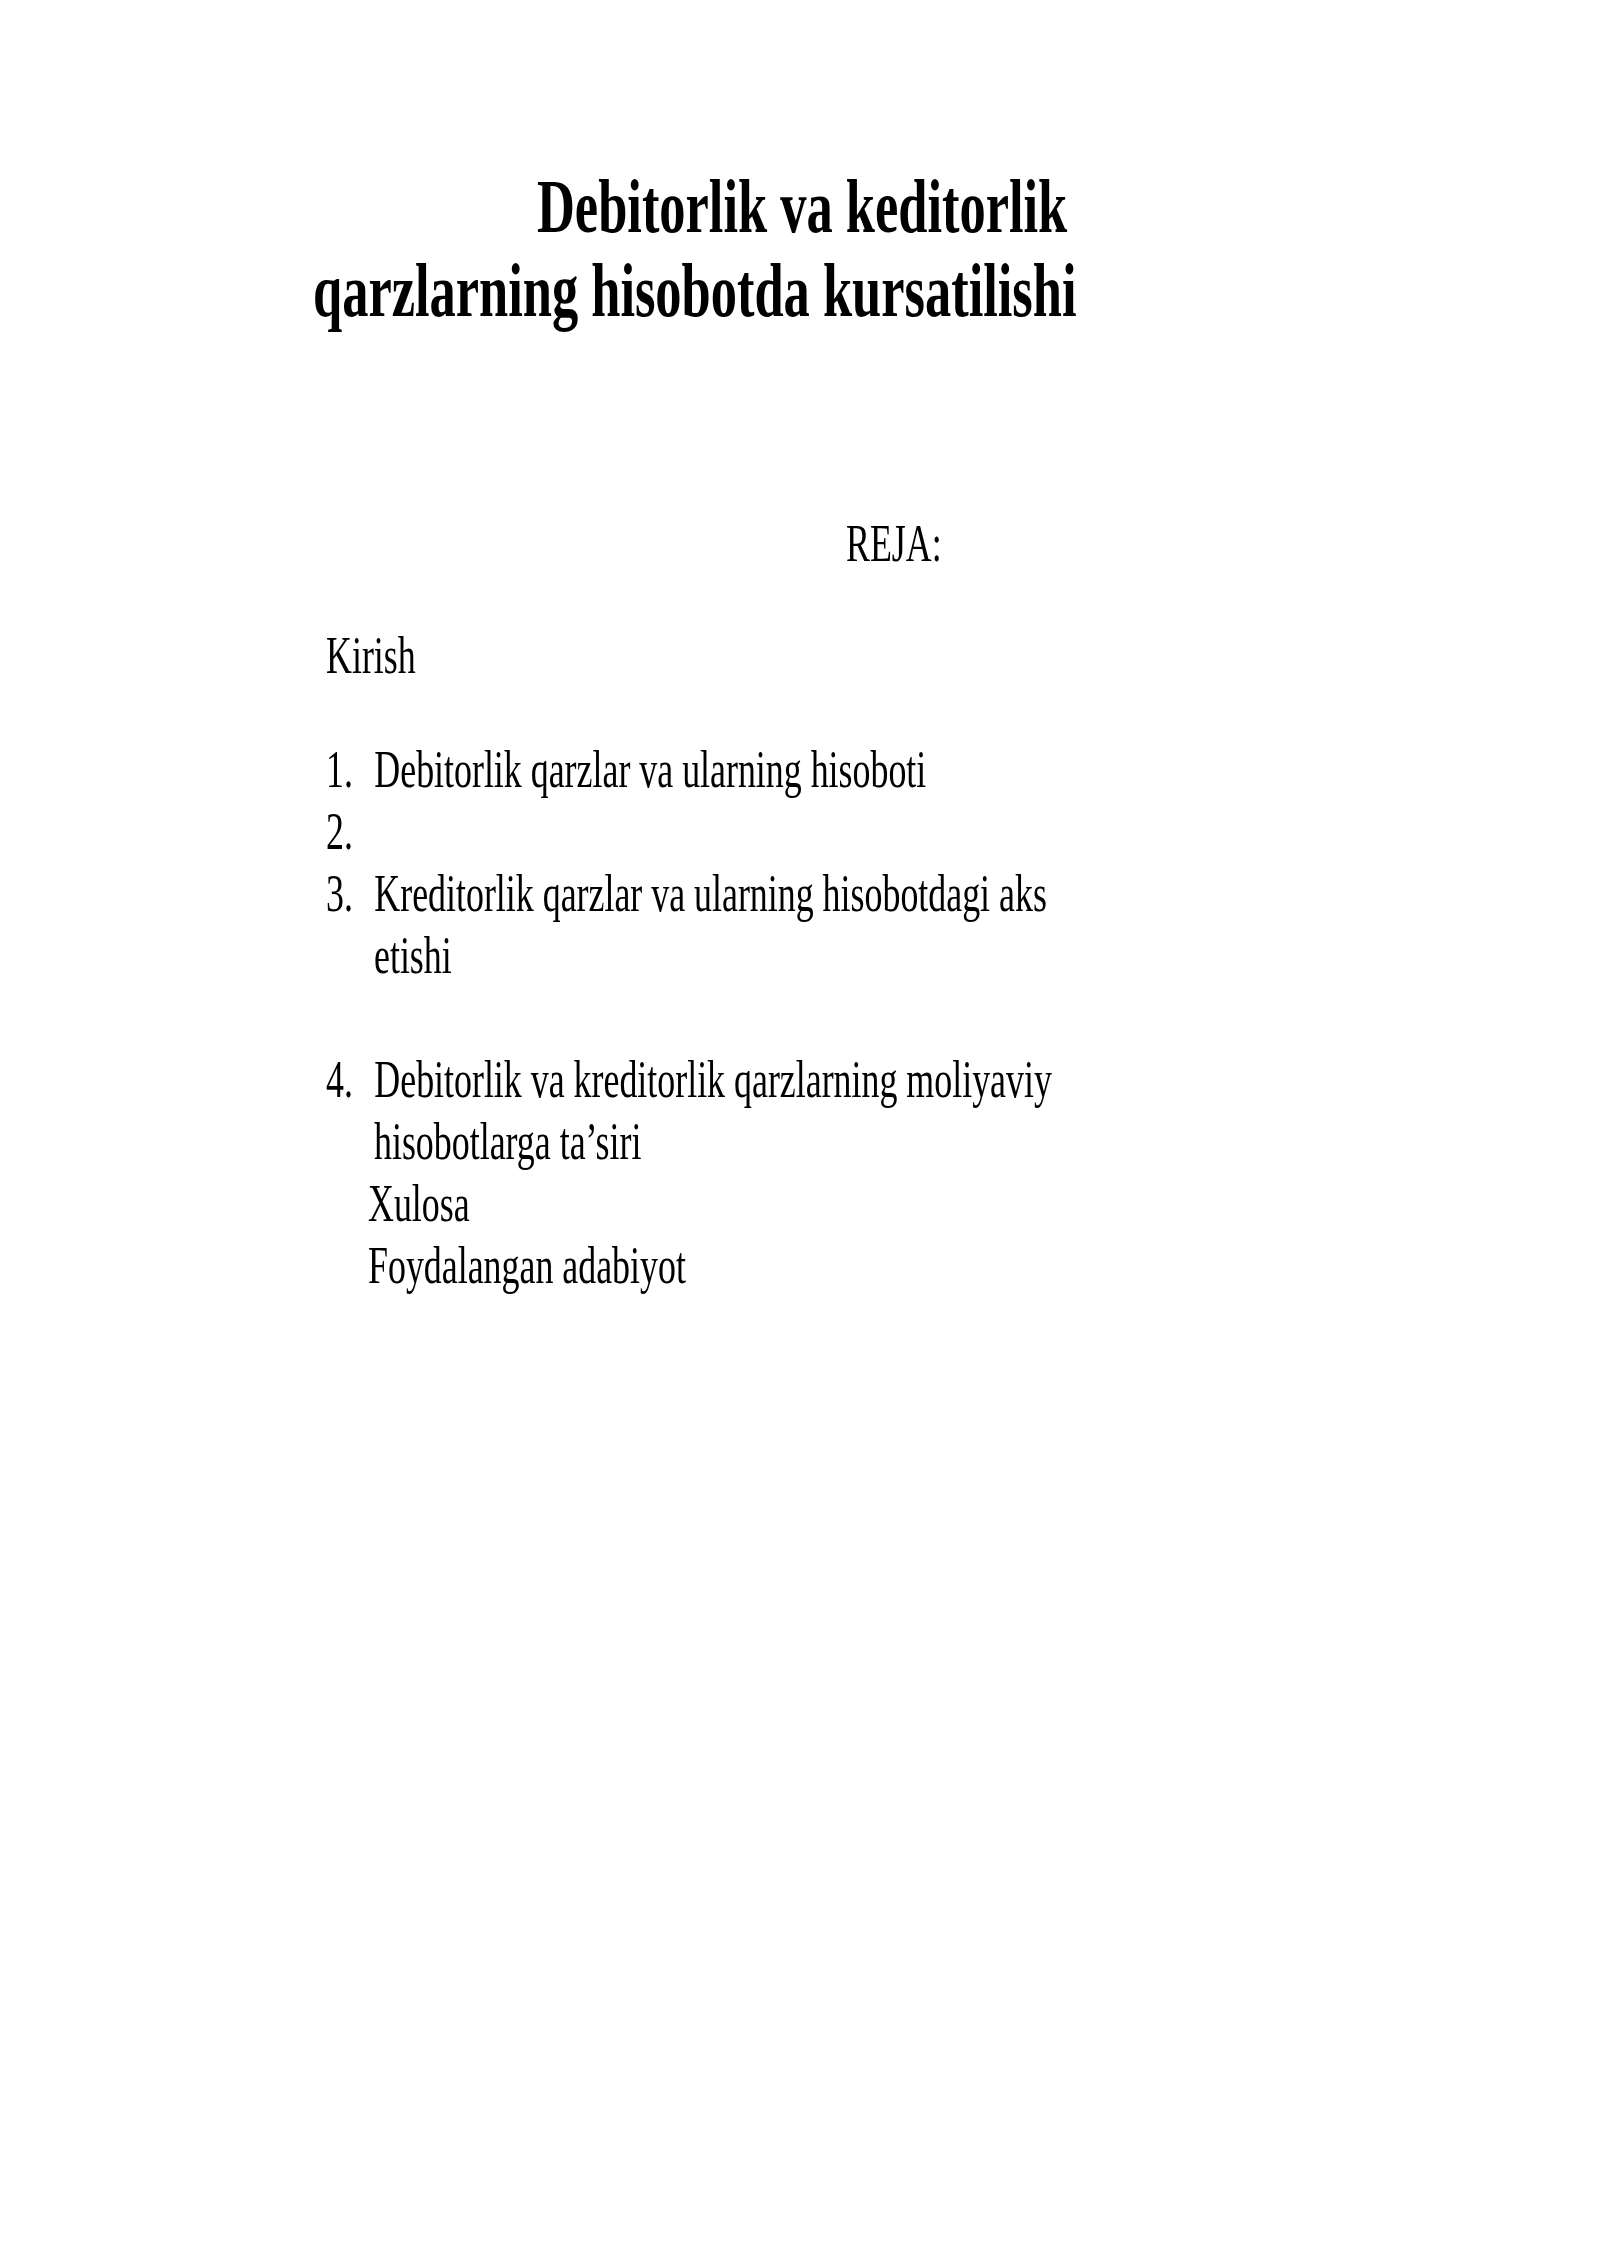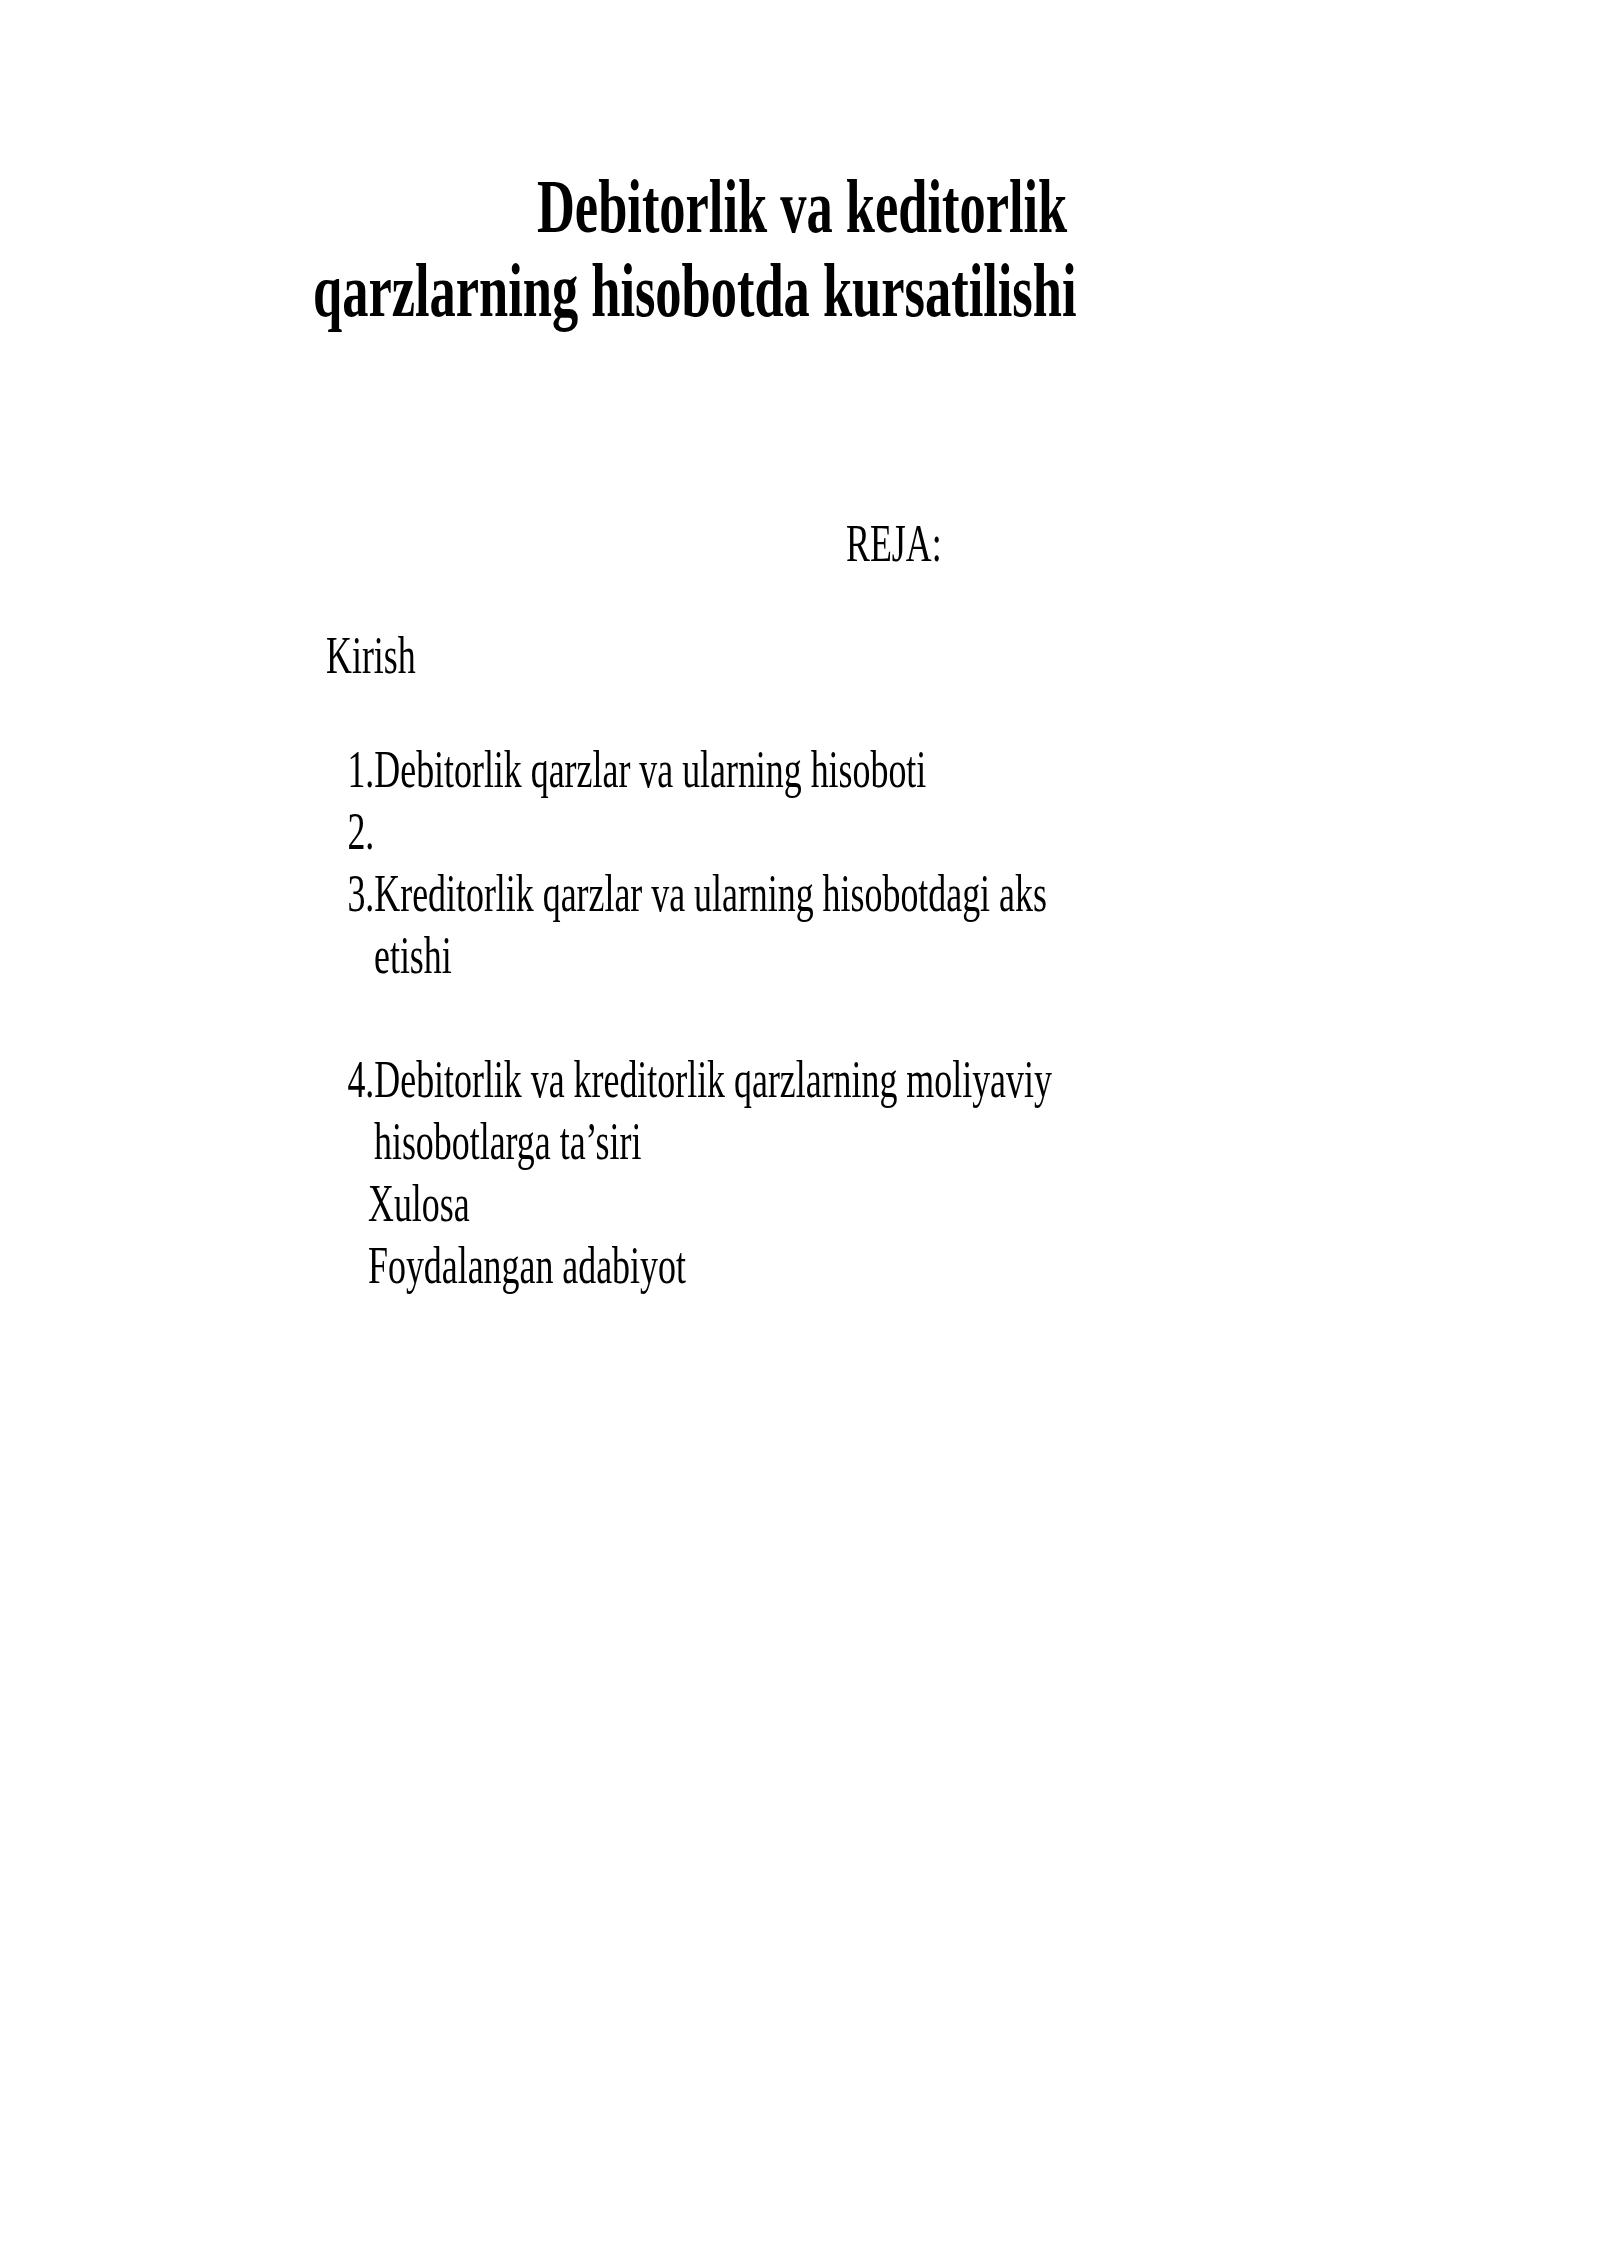--- a/index.html
+++ b/index.html
@@ -1,17 +1,17 @@
 <!DOCTYPE html>
 <html><head>
   <meta charset="utf-8">
   <style>
     html, body { margin: 0; padding: 0; background: #ffffff; }
     body { width: 1600px; height: 2262px; position: relative; overflow: hidden; font-family: "Liberation Serif", serif; color: #000; }
-    .page { position: absolute; left: 0; top: 0; width: 1600px; height: 2262px; background: #fff; text-align: right; }
+    .page { position: absolute; left: 0; top: 0; width: 1600px; height: 2262px; background: #fff; }
     .line { position: absolute; white-space: nowrap; transform-origin: left top; transform: scaleX(0.69); }
     .title { font-weight: bold; font-size: 76px; line-height: 1; }
     .body-text { font-size: 52px; line-height: 1; }
     .num { display: inline-block; width: 70px; }
   </style>
 </head>
 <body>
 
 <div class="page">
 

